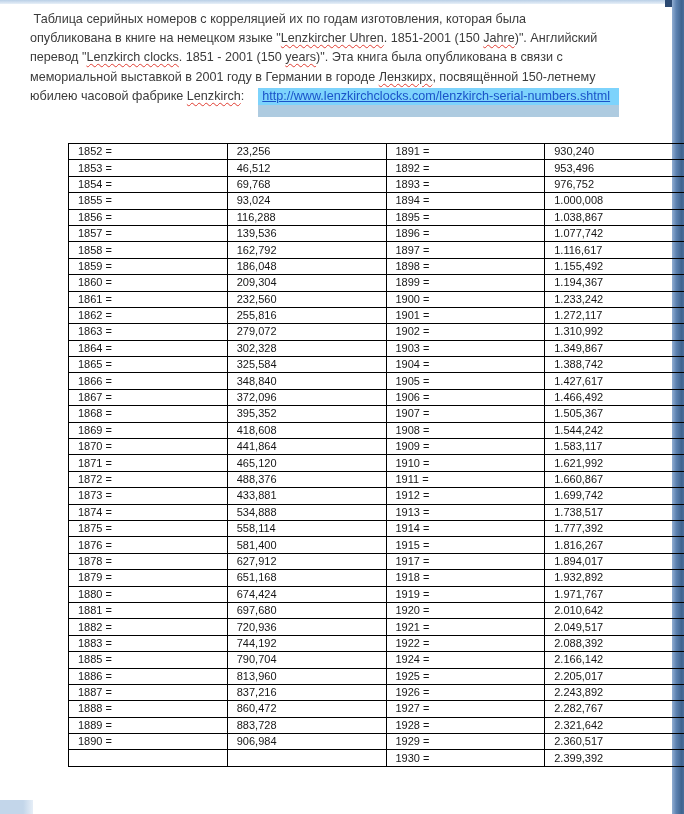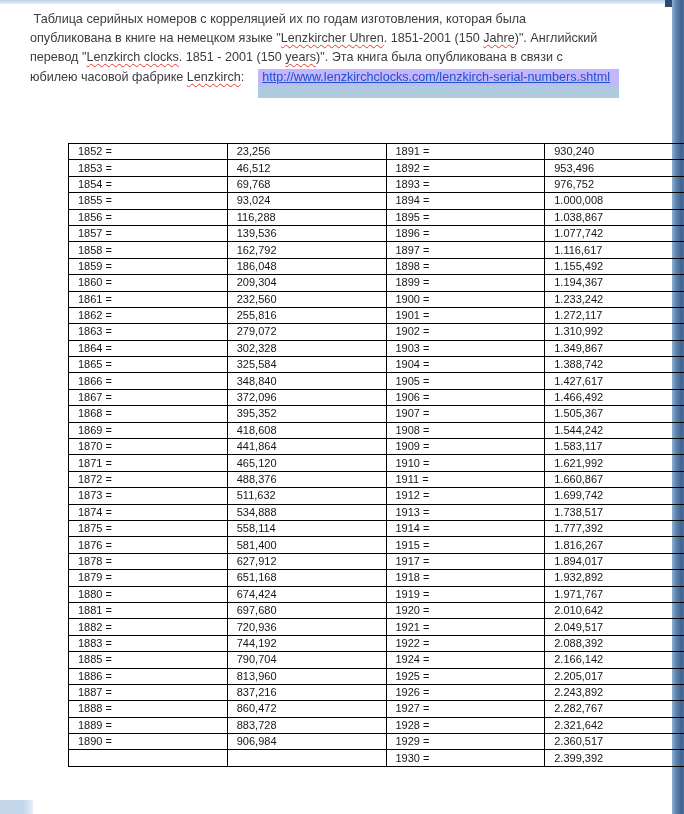--- a/index.html
+++ b/index.html
@@ -43,21 +43,21 @@
     text-decoration-color:#e03c31;
     text-decoration-thickness:1px;
     text-underline-offset:2px;
     text-align:center;
   }
   .lnk {
     color:#1a53c9;
     text-decoration:underline;
     cursor:pointer;
     margin-left:14px;
-    background:#c4b5fd;
+    background:#7dd3fc;
     padding:1px 9px 2px 4px;
     box-shadow:0 12px 0 0 #aecbe0;
   }
 
   
   .sn-table {
     position:absolute; left:68px; top:143px; width:636px;
     border-collapse:collapse; table-layout:fixed;
     z-index:1;
   }
@@ -79,20 +79,21 @@
 
   <div class="top-strip"></div>
   <div class="tr-square"></div>
   <div class="edge-bar"></div>
   <div class="bl-square"></div>
 
   <div class="intro">
     <div class="iline"><span> Таблица серийных номеров с корреляцией их по годам изготовления, которая была</span></div>
     <div class="iline"><span>опубликована в книге на немецком языке "</span><span class="mis">Lenzkircher Uhren</span><span>. 1851-2001 (150 </span><span class="mis">Jahre</span><span>)". Английский</span></div>
     <div class="iline"><span>перевод "</span><span class="mis">Lenzkirch clocks</span><span>. 1851 - 2001 (150 </span><span class="mis">years</span><span>)". Эта книга была опубликована в связи с</span></div>
+    <div class="iline"><span>мемориальной выставкой в 2001 году в Германии в городе </span><span class="mis">Лензкирх</span><span>, посвящённой 150-летнему</span></div>
     <div class="iline"><span>юбилею часовой фабрике </span><span class="mis">Lenzkirch</span><span>:</span><span class="lnk">http://www.lenzkirchclocks.com/lenzkirch-serial-numbers.shtml</span></div>
   </div>
 
   <table class="sn-table">
     <tbody>
         <tr>
           <td>1852 =</td>
           <td>23,256</td>
           <td>1891 =</td>
           <td>930,240</td>
@@ -212,21 +213,21 @@
           <td>1.621,992</td>
         </tr>
         <tr>
           <td>1872 =</td>
           <td>488,376</td>
           <td>1911 =</td>
           <td>1.660,867</td>
         </tr>
         <tr>
           <td>1873 =</td>
-          <td>511,632</td>
+          <td>433,881</td>
           <td>1912 =</td>
           <td>1.699,742</td>
         </tr>
         <tr>
           <td>1874 =</td>
           <td>534,888</td>
           <td>1913 =</td>
           <td>1.738,517</td>
         </tr>
         <tr>

